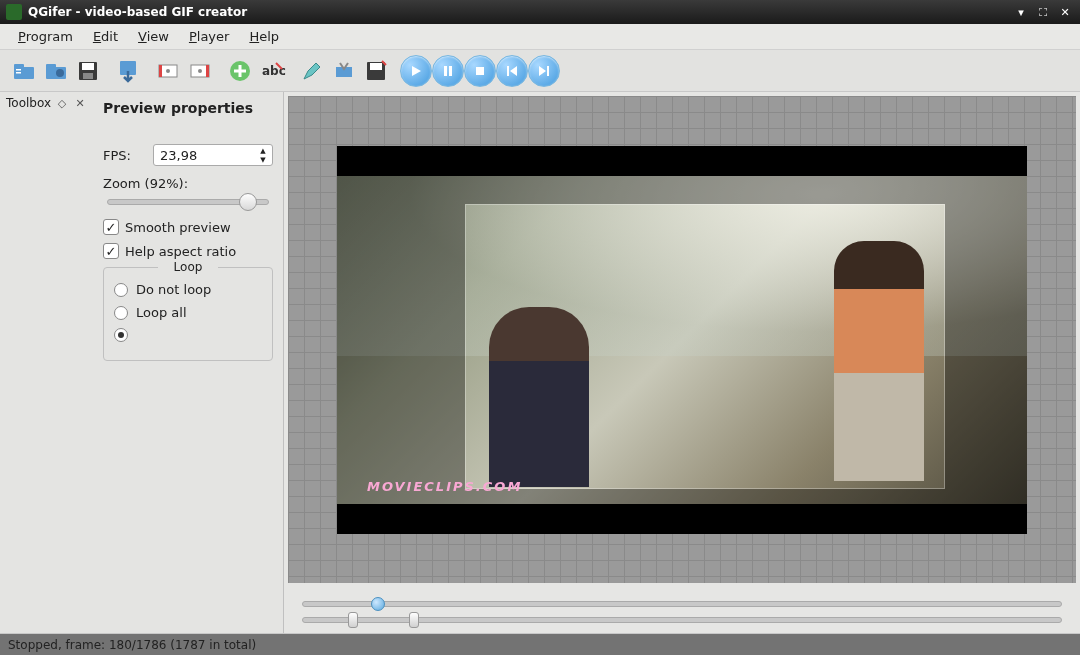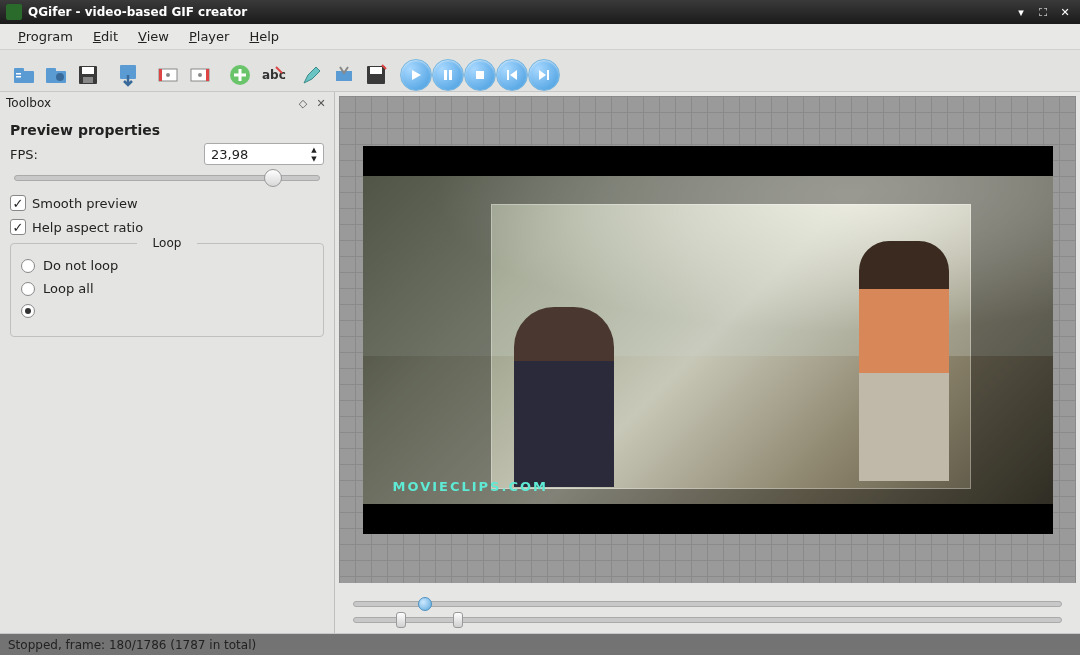--- a/index.html
+++ b/index.html
@@ -7,35 +7,35 @@
 
 .titlebar { height: 24px; background: linear-gradient(to bottom, #3a3a3a, #1a1a1a); color: #fff; display: flex; align-items: center; padding: 0 6px; font-size: 12px; }
 .titlebar .app-icon { width: 16px; height: 16px; background: #2a6a2a; border-radius: 2px; margin-right: 6px; }
 .titlebar .title { flex: 1; font-weight: bold; }
 .titlebar .win-btn { width: 18px; height: 16px; margin-left: 4px; color: #fff; font-size: 11px; display: flex; align-items: center; justify-content: center; cursor: pointer; }
 
 .menubar { height: 26px; background: #e8e8e6; display: flex; align-items: center; padding: 0 8px; border-bottom: 1px solid #d0d0d0; }
 .menubar .menu-item { padding: 4px 10px; cursor: pointer; }
 .menubar .menu-item:first-letter { text-decoration: underline; }
 
-.toolbar { height: 42px; background: #e2e2e0; display: flex; align-items: flex-end; padding: 0 8px; border-bottom: 1px solid #c8c8c8; }
+.toolbar { height: 42px; background: #e2e2e0; display: flex; align-items: center; padding: 0 8px; border-bottom: 1px solid #c8c8c8; }
 .toolbar .sep { width: 8px; }
 .tool-btn { width: 32px; height: 32px; border-radius: 4px; display: flex; align-items: center; justify-content: center; cursor: pointer; }
 .tool-btn svg { width: 28px; height: 28px; }
 .play-btn { width: 32px; height: 32px; border-radius: 50%; background: radial-gradient(circle at 30% 30%, #a8d8ff, #4099dd); display: flex; align-items: center; justify-content: center; cursor: pointer; border: 1px solid #7ab8e0; box-shadow: inset 0 1px 2px rgba(255,255,255,0.6); }
 
 .content { display: flex; height: calc(655px - 24px - 26px - 42px - 22px); }
 
-.sidebar { width: 335px; background: #e4e4e2; display: flex; flex-direction: column; border-right: 1px solid #c0c0c0; }
+.sidebar { width: 284px; background: #e4e4e2; display: flex; border-right: 1px solid #c0c0c0; }
 .toolbox-header { height: 22px; display: flex; align-items: center; padding: 0 6px; background: #e4e4e2; font-size: 12px; }
 .toolbox-header .title { flex: 1; }
 .toolbox-header .icon-btn { width: 14px; height: 14px; margin-left: 4px; cursor: pointer; font-size: 11px; display: flex; align-items: center; justify-content: center; color: #555; }
 
 .props-body { flex: 1; padding: 8px 10px; overflow: auto; }
-.props-title { font-weight: bold; margin-bottom: 5px; font-size: 14px; }
+.props-title { font-weight: bold; margin-bottom: 28px; font-size: 14px; }
 .row { display: flex; align-items: center; margin-bottom: 10px; }
 .row label { flex: 0 0 auto; }
 .spinbox { flex: 0 0 120px; margin-left: auto; height: 22px; border: 1px solid #aaa; border-radius: 3px; background: #fff; display: flex; align-items: center; padding: 0 6px; position: relative; }
 .spinbox .spin-arrows { position: absolute; right: 2px; top: 1px; bottom: 1px; width: 14px; display: flex; flex-direction: column; }
 .spinbox .spin-arrows div { flex: 1; font-size: 7px; display: flex; align-items: center; justify-content: center; cursor: pointer; }
 
 .slider-track { height: 6px; background: #c8c8c8; border-radius: 3px; position: relative; margin: 8px 4px 14px 4px; border: 1px solid #aaa; }
 .slider-thumb { position: absolute; width: 18px; height: 18px; border-radius: 50%; background: linear-gradient(to bottom, #fefefe, #d8d8d8); border: 1px solid #999; top: -7px; }
 
 .checkbox-row { display: flex; align-items: center; margin-bottom: 8px; gap: 6px; }
@@ -52,21 +52,21 @@
 .tab-item.active::after { content: ""; position: absolute; right: 0; top: 0; width: 50px; height: 24px; background: linear-gradient(to right, transparent, #8fd0ff); border-radius: 0 0 0 12px; }
 
 .main { flex: 1; display: flex; flex-direction: column; background: #e6e6e4; }
 .preview-area { flex: 1; margin: 4px; background: #9a9a9a; background-image: linear-gradient(#8a8a8a 1px, transparent 1px), linear-gradient(90deg, #8a8a8a 1px, transparent 1px); background-size: 16px 16px; position: relative; display: flex; align-items: center; justify-content: center; }
 .video-frame { width: 690px; height: 388px; background: #000; position: relative; overflow: hidden; }
 .video-content { position: absolute; left: 0; right: 0; top: 30px; bottom: 30px; background: linear-gradient(135deg, #5a6048 0%, #9ba088 25%, #c8c8b8 50%, #8a826a 75%, #4a4638 100%); }
 .sky-overlay { position: absolute; left: 0; right: 0; top: 0; height: 55%; background: radial-gradient(ellipse at 70% 10%, rgba(240,240,230,0.9), rgba(200,210,200,0.3) 60%); }
 .person1 { position: absolute; left: 22%; top: 40%; width: 100px; height: 180px; background: linear-gradient(to bottom, #4a3830 30%, #2a2a3a 30%); border-radius: 40px 40px 0 0; }
 .person2 { position: absolute; right: 15%; top: 20%; width: 90px; height: 240px; background: linear-gradient(to bottom, #3a2a20 20%, #d88858 20%, #d88858 55%, #c0b8a8 55%); border-radius: 30px 30px 0 0; }
 .crop-sel { position: absolute; left: 128px; top: 58px; width: 480px; height: 285px; border: 1px solid rgba(255,255,255,0.3); box-shadow: 0 0 0 2000px rgba(0,0,0,0.35); }
-.watermark { position: absolute; left: 30px; bottom: 40px; color: #5eead4; font-size: 13px; letter-spacing: 2px; font-weight: bold; }
+.watermark { position: absolute; left: 30px; bottom: 40px; color: #f9a8d4; font-size: 13px; letter-spacing: 2px; font-weight: bold; font-style: italic; }
 
 .timeline { padding: 6px 14px 4px 14px; }
 .timeline .slider-track { margin-bottom: 10px; }
 .timeline-thumb { position: absolute; width: 14px; height: 14px; border-radius: 50%; background: radial-gradient(circle at 35% 35%, #cde8ff, #5aa8dd); border: 1px solid #4a90c0; top: -5px; }
 .range-track { height: 6px; background: #c8c8c8; border-radius: 3px; position: relative; margin: 4px 4px 6px 4px; border: 1px solid #aaa; }
 .range-handle { position: absolute; width: 10px; height: 16px; background: linear-gradient(to bottom, #fefefe, #d0d0d0); border: 1px solid #999; border-radius: 3px; top: -6px; }
 
 .statusbar { height: 22px; background: #737373; border-top: 1px solid #c8c8c8; display: flex; align-items: center; padding: 0 8px; font-size: 12px; }
 </style>
 </head>
@@ -208,20 +208,21 @@
       <div class="row">
         <label>FPS:</label>
         <div class="spinbox">
           <span>23,98</span>
           <div class="spin-arrows">
               <div>▲</div>
               <div>▼</div>
             </div>
         </div>
       </div>
+      <div style="margin-bottom:4px">Zoom (92%):</div>
       <div class="slider-track">
         <div class="slider-thumb" style="left:82%"></div>
       </div>
       <div class="checkbox-row">
         <div class="chk">✓</div>
         <span>Smooth preview</span>
       </div>
       <div class="checkbox-row">
         <div class="chk">✓</div>
         <span>Help aspect ratio</span>

